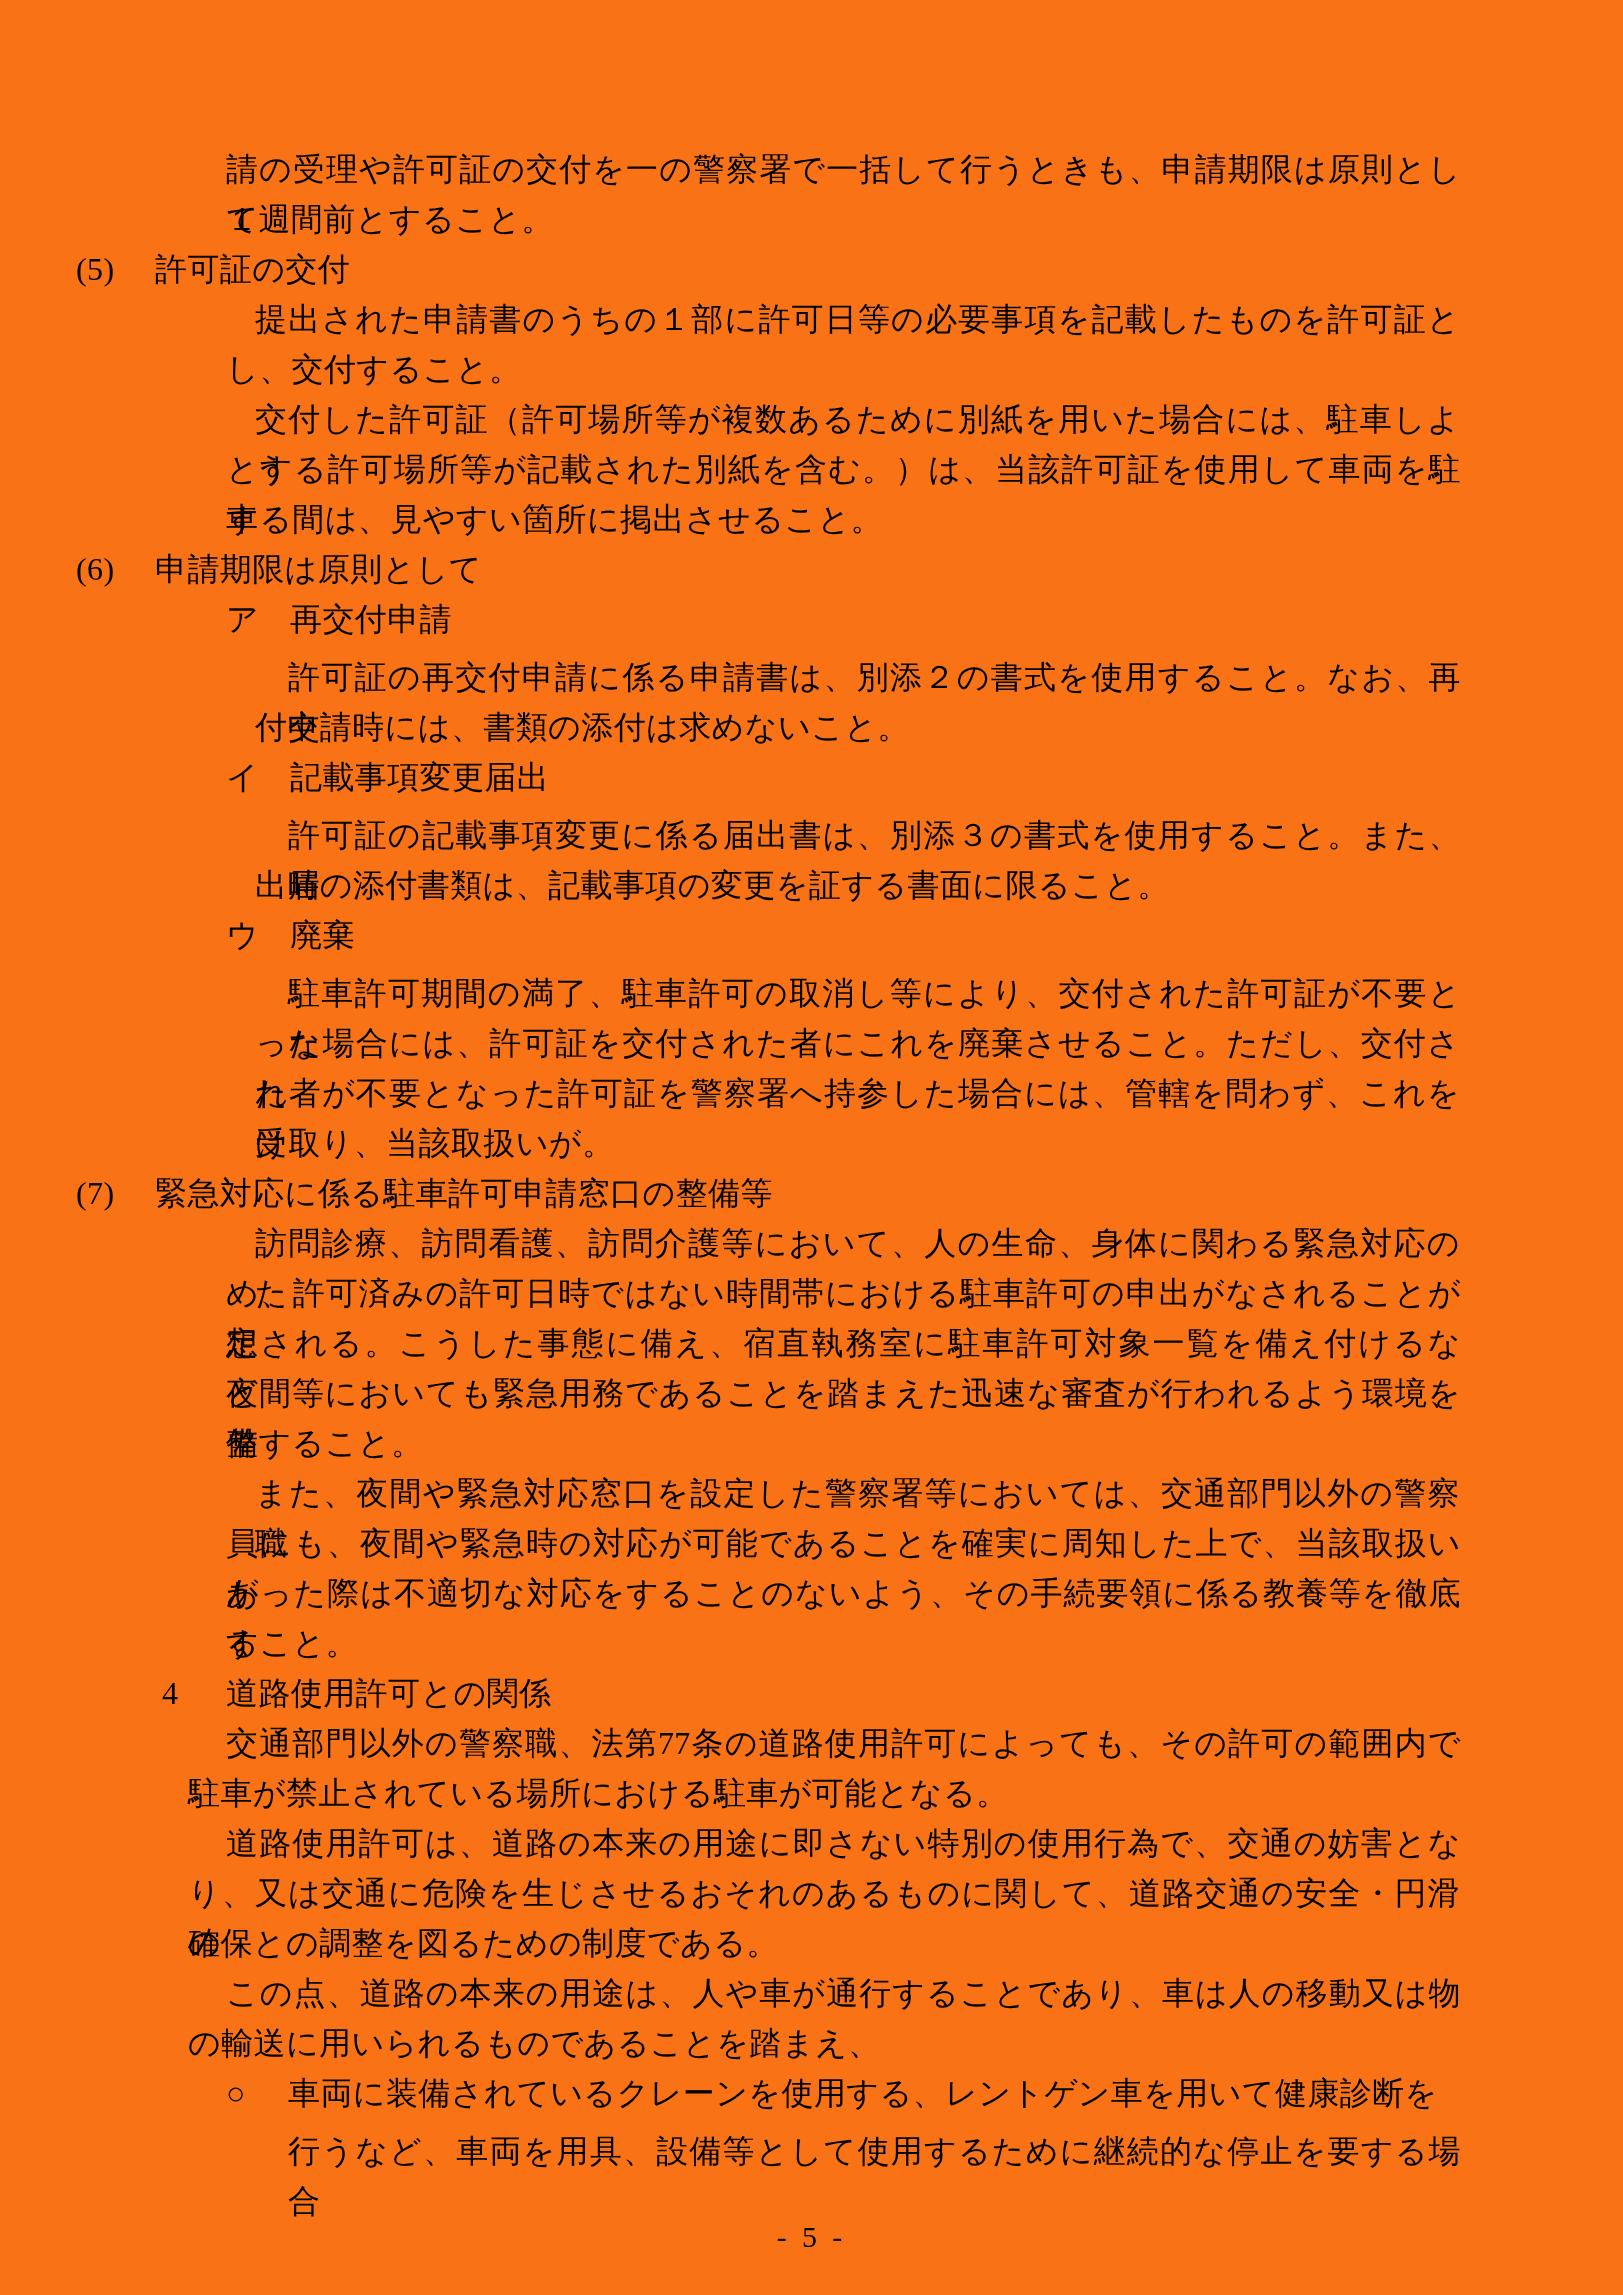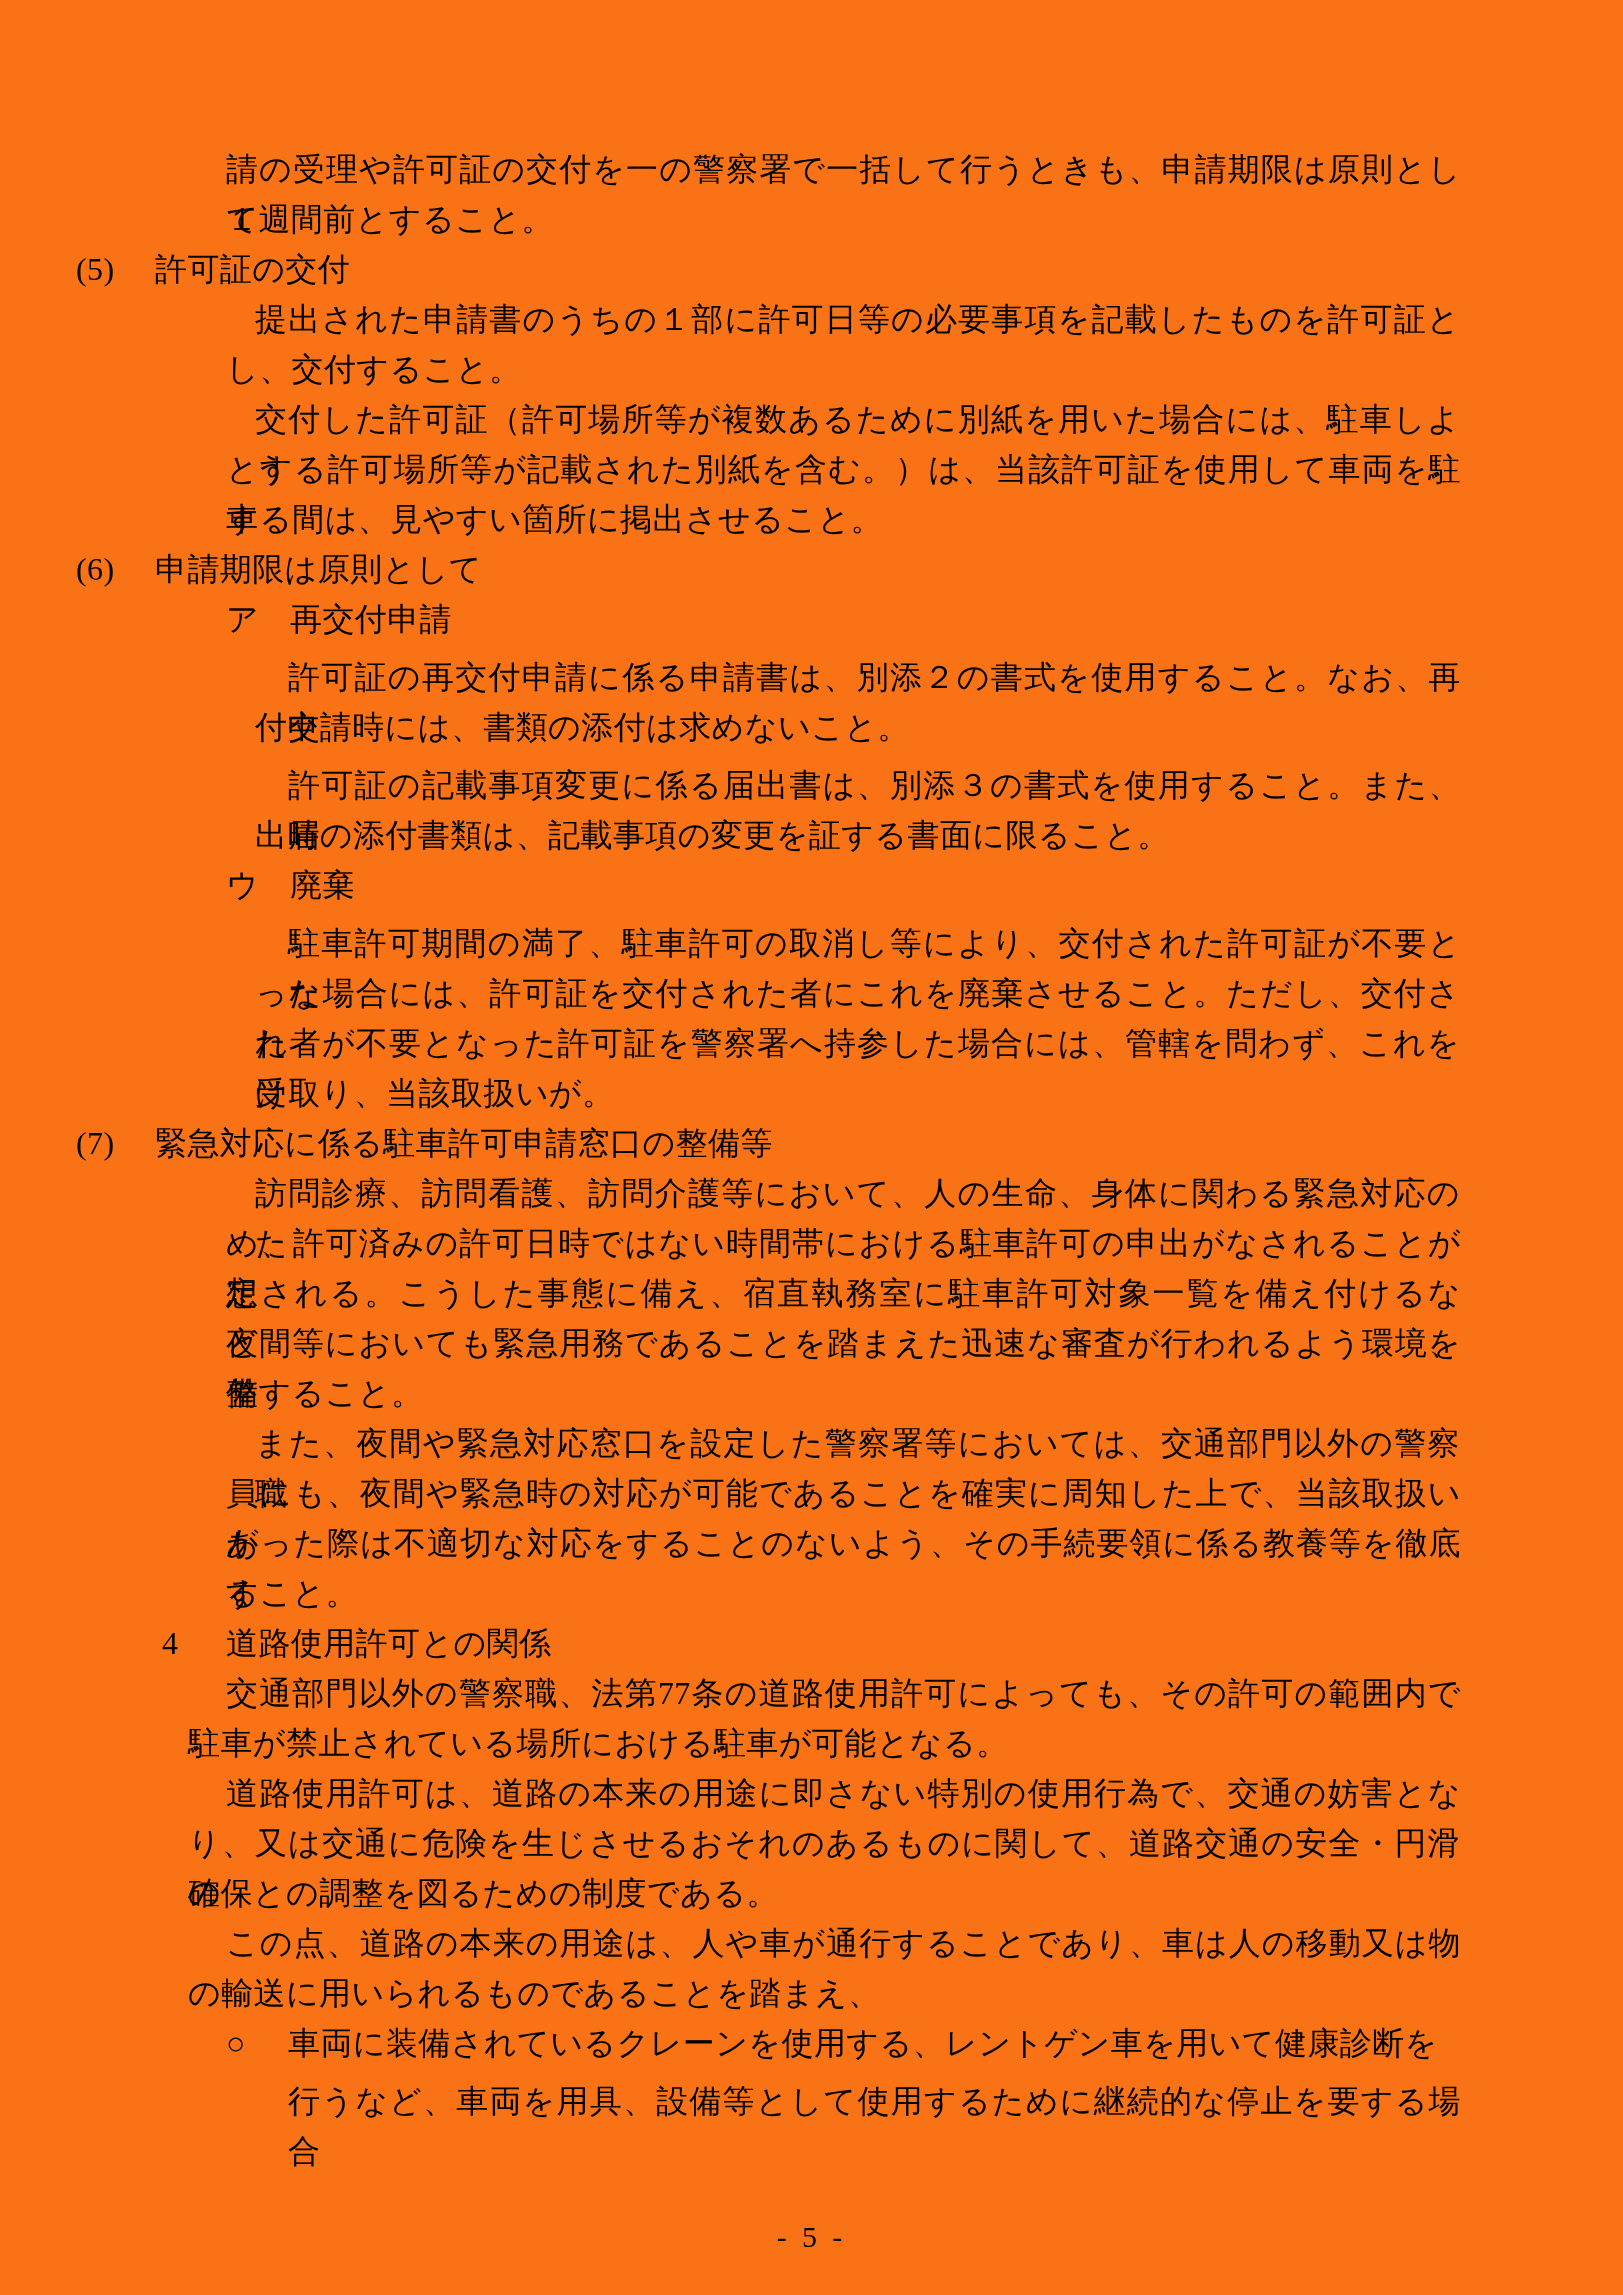--- a/index.html
+++ b/index.html
@@ -58,20 +58,21 @@
       <div class="ln num2"><span class="mk">(5)</span><span>許可証の交付</span></div>
       <div class="ln i390 full"><span>提出された申請書のうちの１部に許可日等の必要事項を記載したものを許可証と</span></div>
       <div class="ln i345"><span>し、交付すること。</span></div>
       <div class="ln i390 full"><span>交付した許可証（許可場所等が複数あるために別紙を用いた場合には、駐車しよう</span></div>
       <div class="ln i345 full"><span>とする許可場所等が記載された別紙を含む。）は、当該許可証を使用して車両を駐車</span></div>
       <div class="ln i345"><span>する間は、見やすい箇所に掲出させること。</span></div>
       <div class="ln num2"><span class="mk">(6)</span><span>申請期限は原則として</span></div>
       <div class="ln kana"><span class="mk">ア</span><span>再交付申請</span></div>
       <div class="ln i440 full"><span>許可証の再交付申請に係る申請書は、別添２の書式を使用すること。なお、再交</span></div>
       <div class="ln i390"><span>付申請時には、書類の添付は求めないこと。</span></div>
+      <div class="ln kana"><span class="mk">イ</span><span>記載事項変更届出</span></div>
       <div class="ln i440 full"><span>許可証の記載事項変更に係る届出書は、別添３の書式を使用すること。また、届</span></div>
       <div class="ln i390"><span>出時の添付書類は、記載事項の変更を証する書面に限ること。</span></div>
       <div class="ln kana"><span class="mk">ウ</span><span>廃棄</span></div>
       <div class="ln i440 full"><span>駐車許可期間の満了、駐車許可の取消し等により、交付された許可証が不要とな</span></div>
       <div class="ln i390 full"><span>った場合には、許可証を交付された者にこれを廃棄させること。ただし、交付され</span></div>
       <div class="ln i390 full"><span>た者が不要となった許可証を警察署へ持参した場合には、管轄を問わず、これを受</span></div>
       <div class="ln i390"><span>け取り、当該取扱いが。</span></div>
       <div class="ln num2"><span class="mk">(7)</span><span>緊急対応に係る駐車許可申請窓口の整備等</span></div>
       <div class="ln i390 full"><span>訪問診療、訪問看護、訪問介護等において、人の生命、身体に関わる緊急対応のた</span></div>
       <div class="ln i345 full"><span>め、許可済みの許可日時ではない時間帯における駐車許可の申出がなされることが想</span></div>

